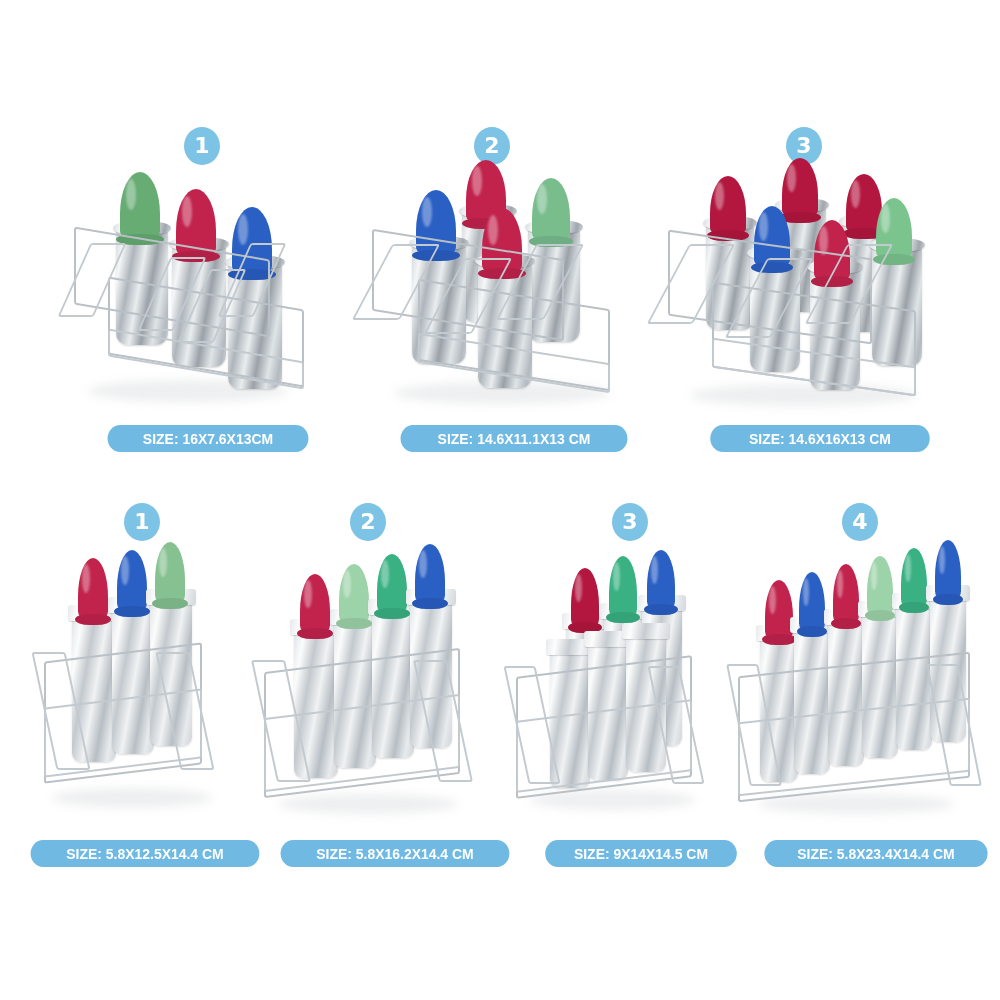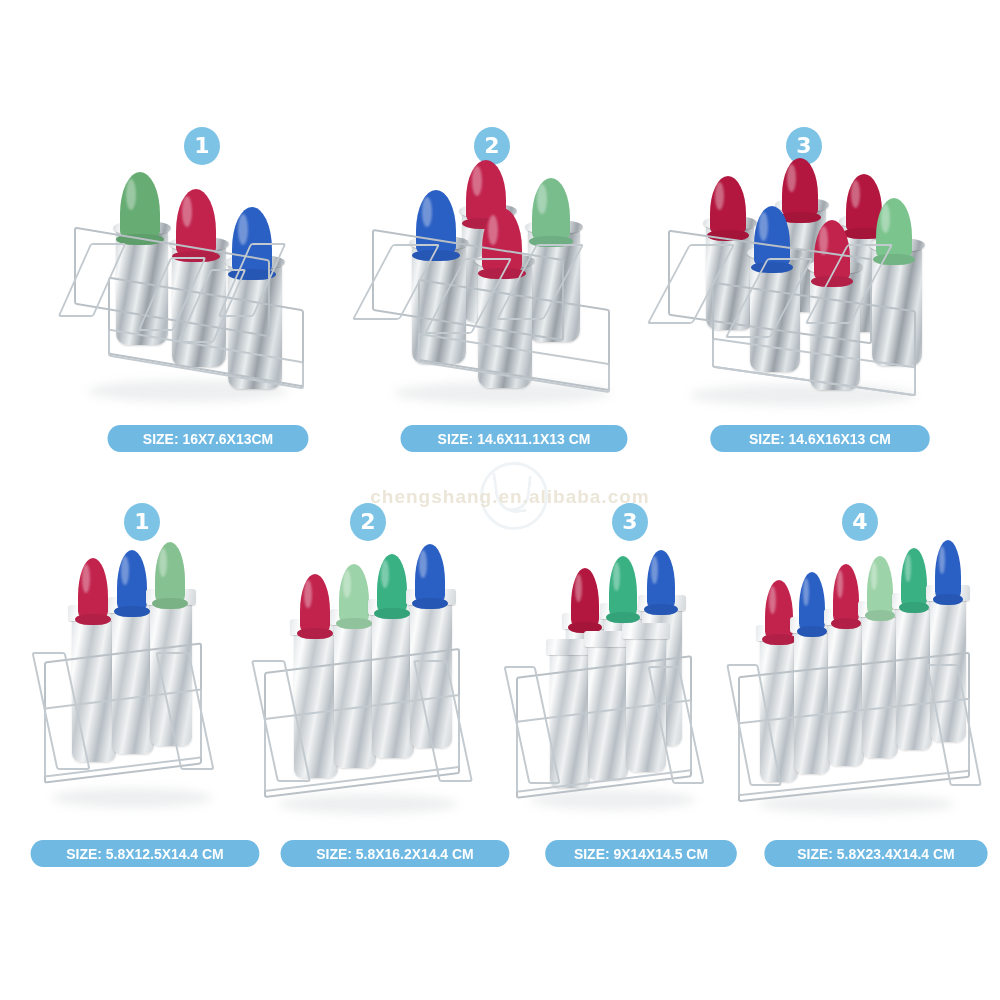--- a/index.html
+++ b/index.html
@@ -133,24 +133,20 @@
     position:absolute;border-radius:50%;
     background:rgba(90,100,110,.10);
     filter:blur(5px);
   }
 </style>
 </head>
 <body>
 
 <div class="canvas">
 
-  <div class="watermark">
-    <div class="wm-logo"></div>
-    <div class="wm-text">chengshang.en.alibaba.com</div>
-  </div>
 
   <div class="badge" style="left:184px;top:127px;">1</div>
   <div class="product" style="left:68px;top:165px;width:240px;height:250px;">
     <div class="shadow-soft" style="left:20px;top:215px;width:200px;height:22px;"></div>
 
     <div class="mold-cyl" style="left:48px;top:62px;width:52px;height:118px;">
         <div class="rim"></div>
       </div>
     <div class="lid" style="left:52px;top:7px;width:40px;height:68px;background:#66ac73;">
         <div class="collar"></div>

